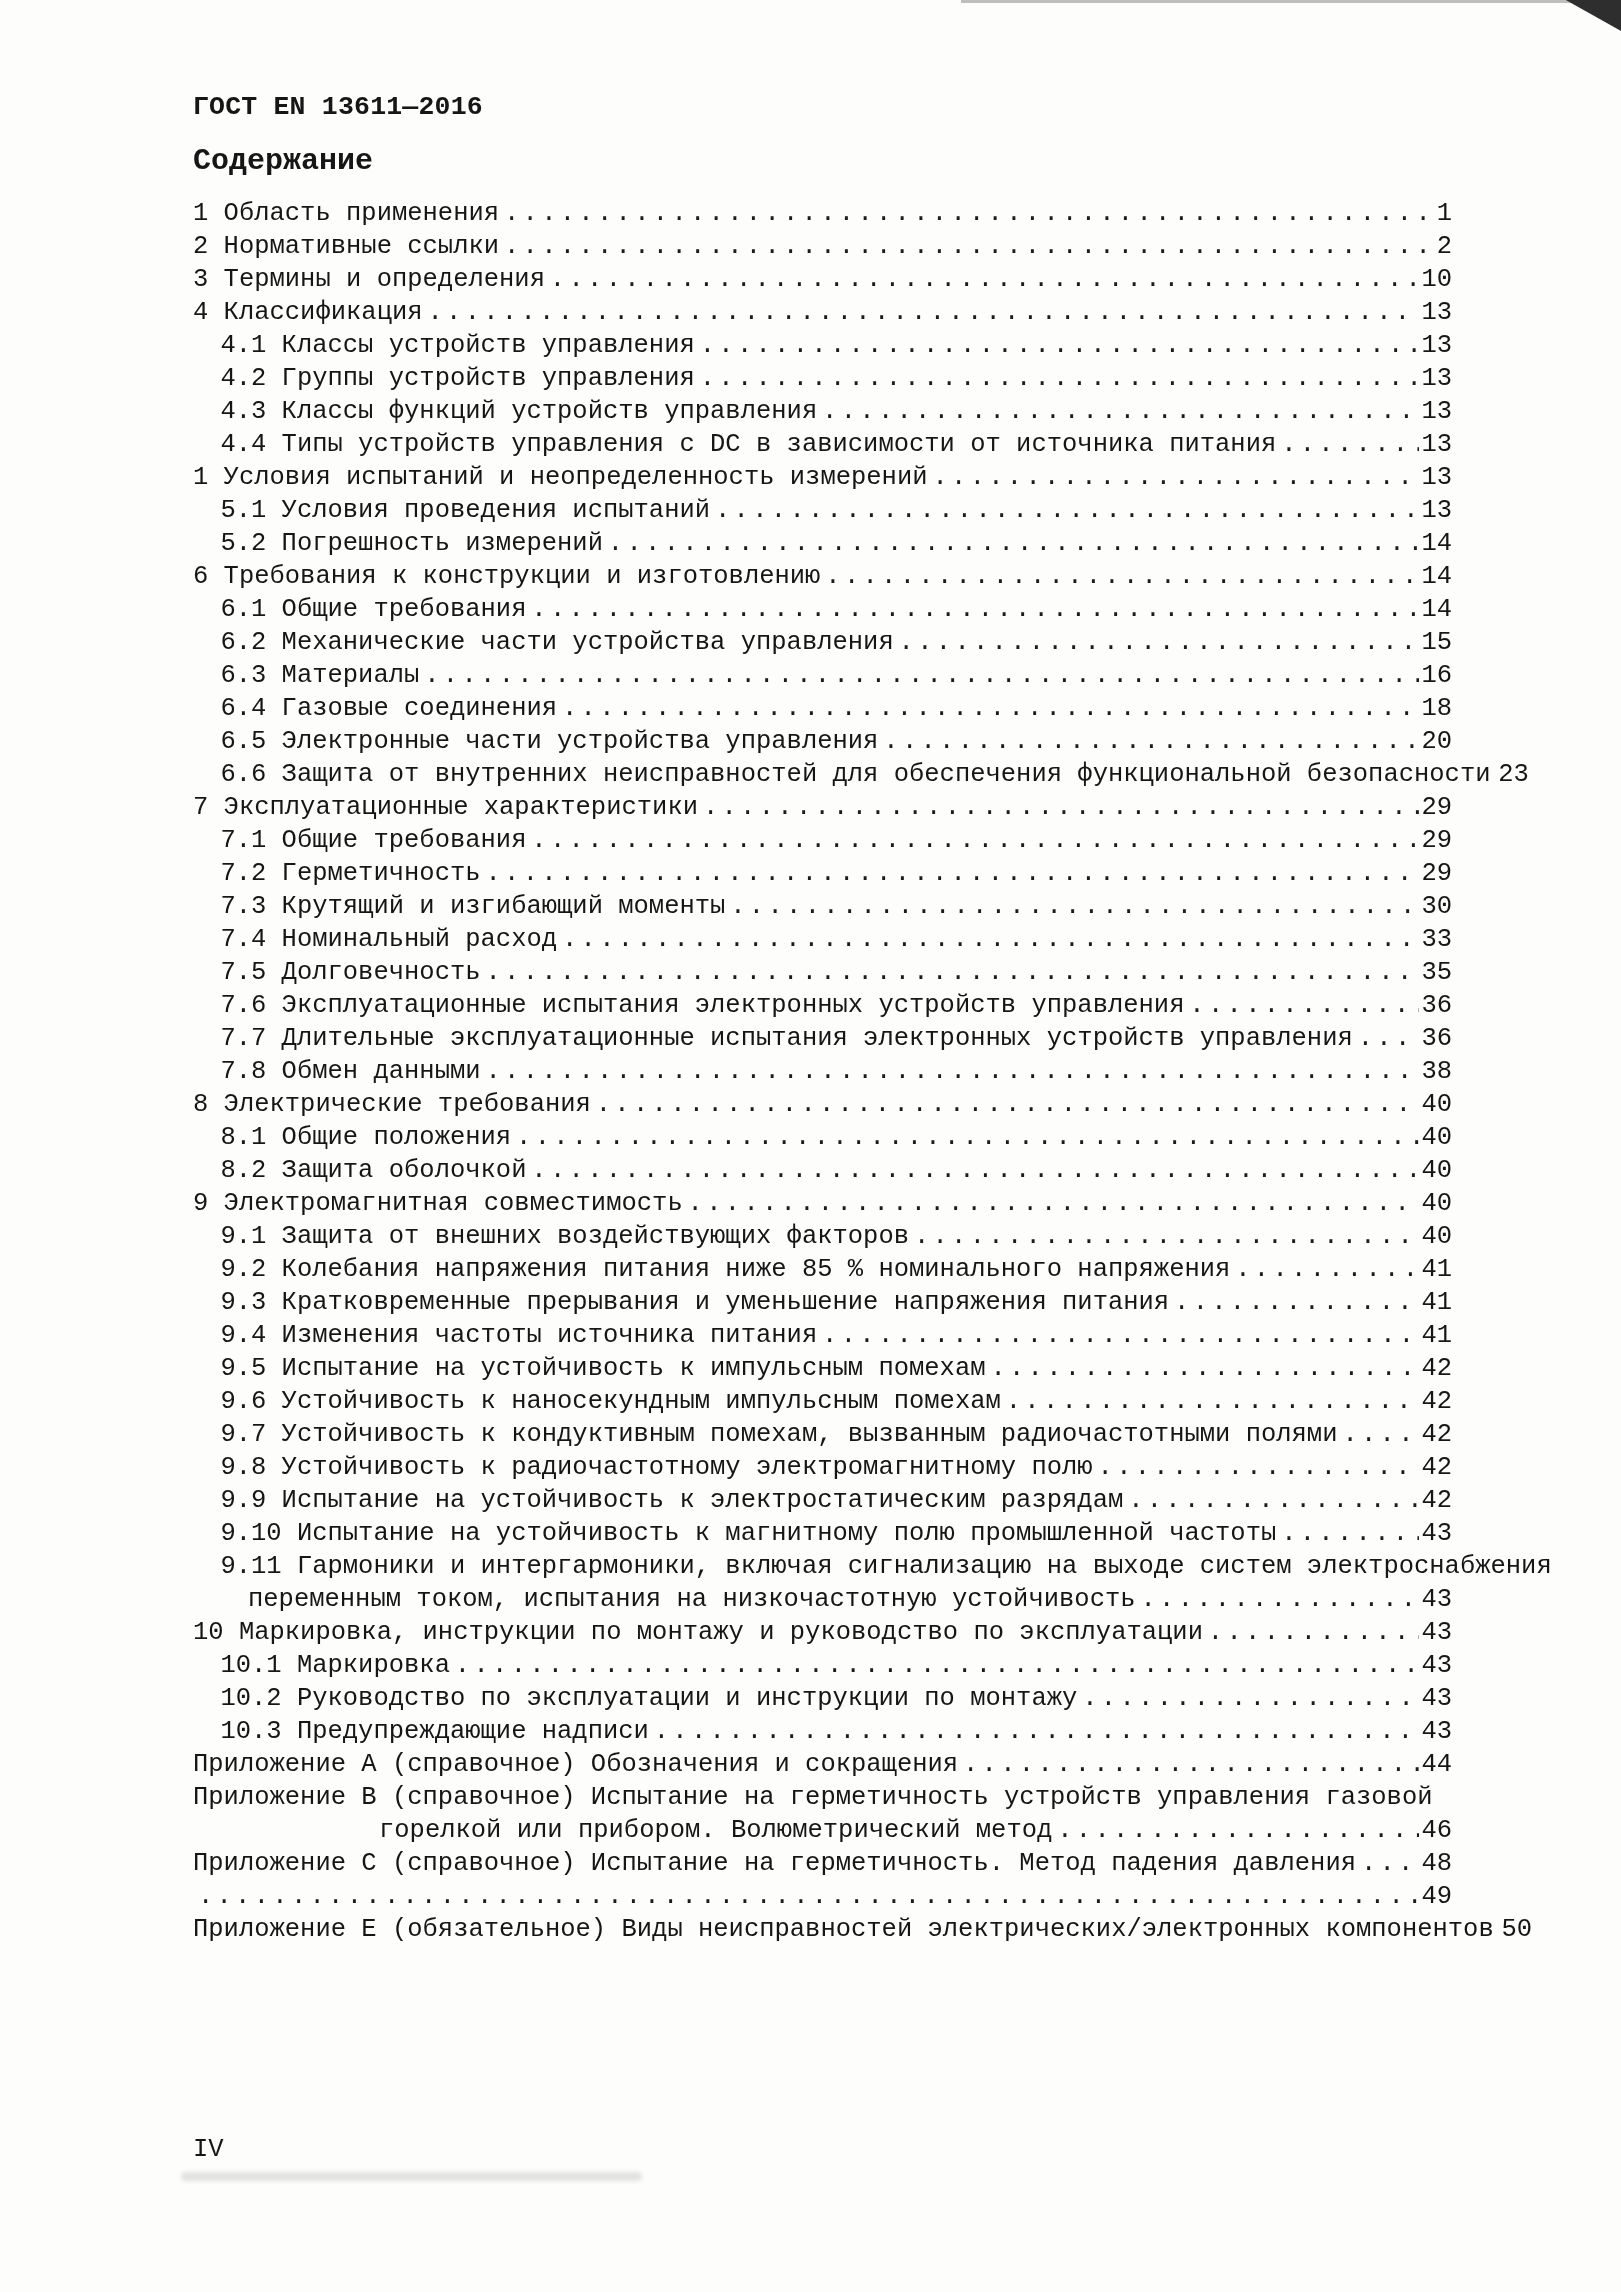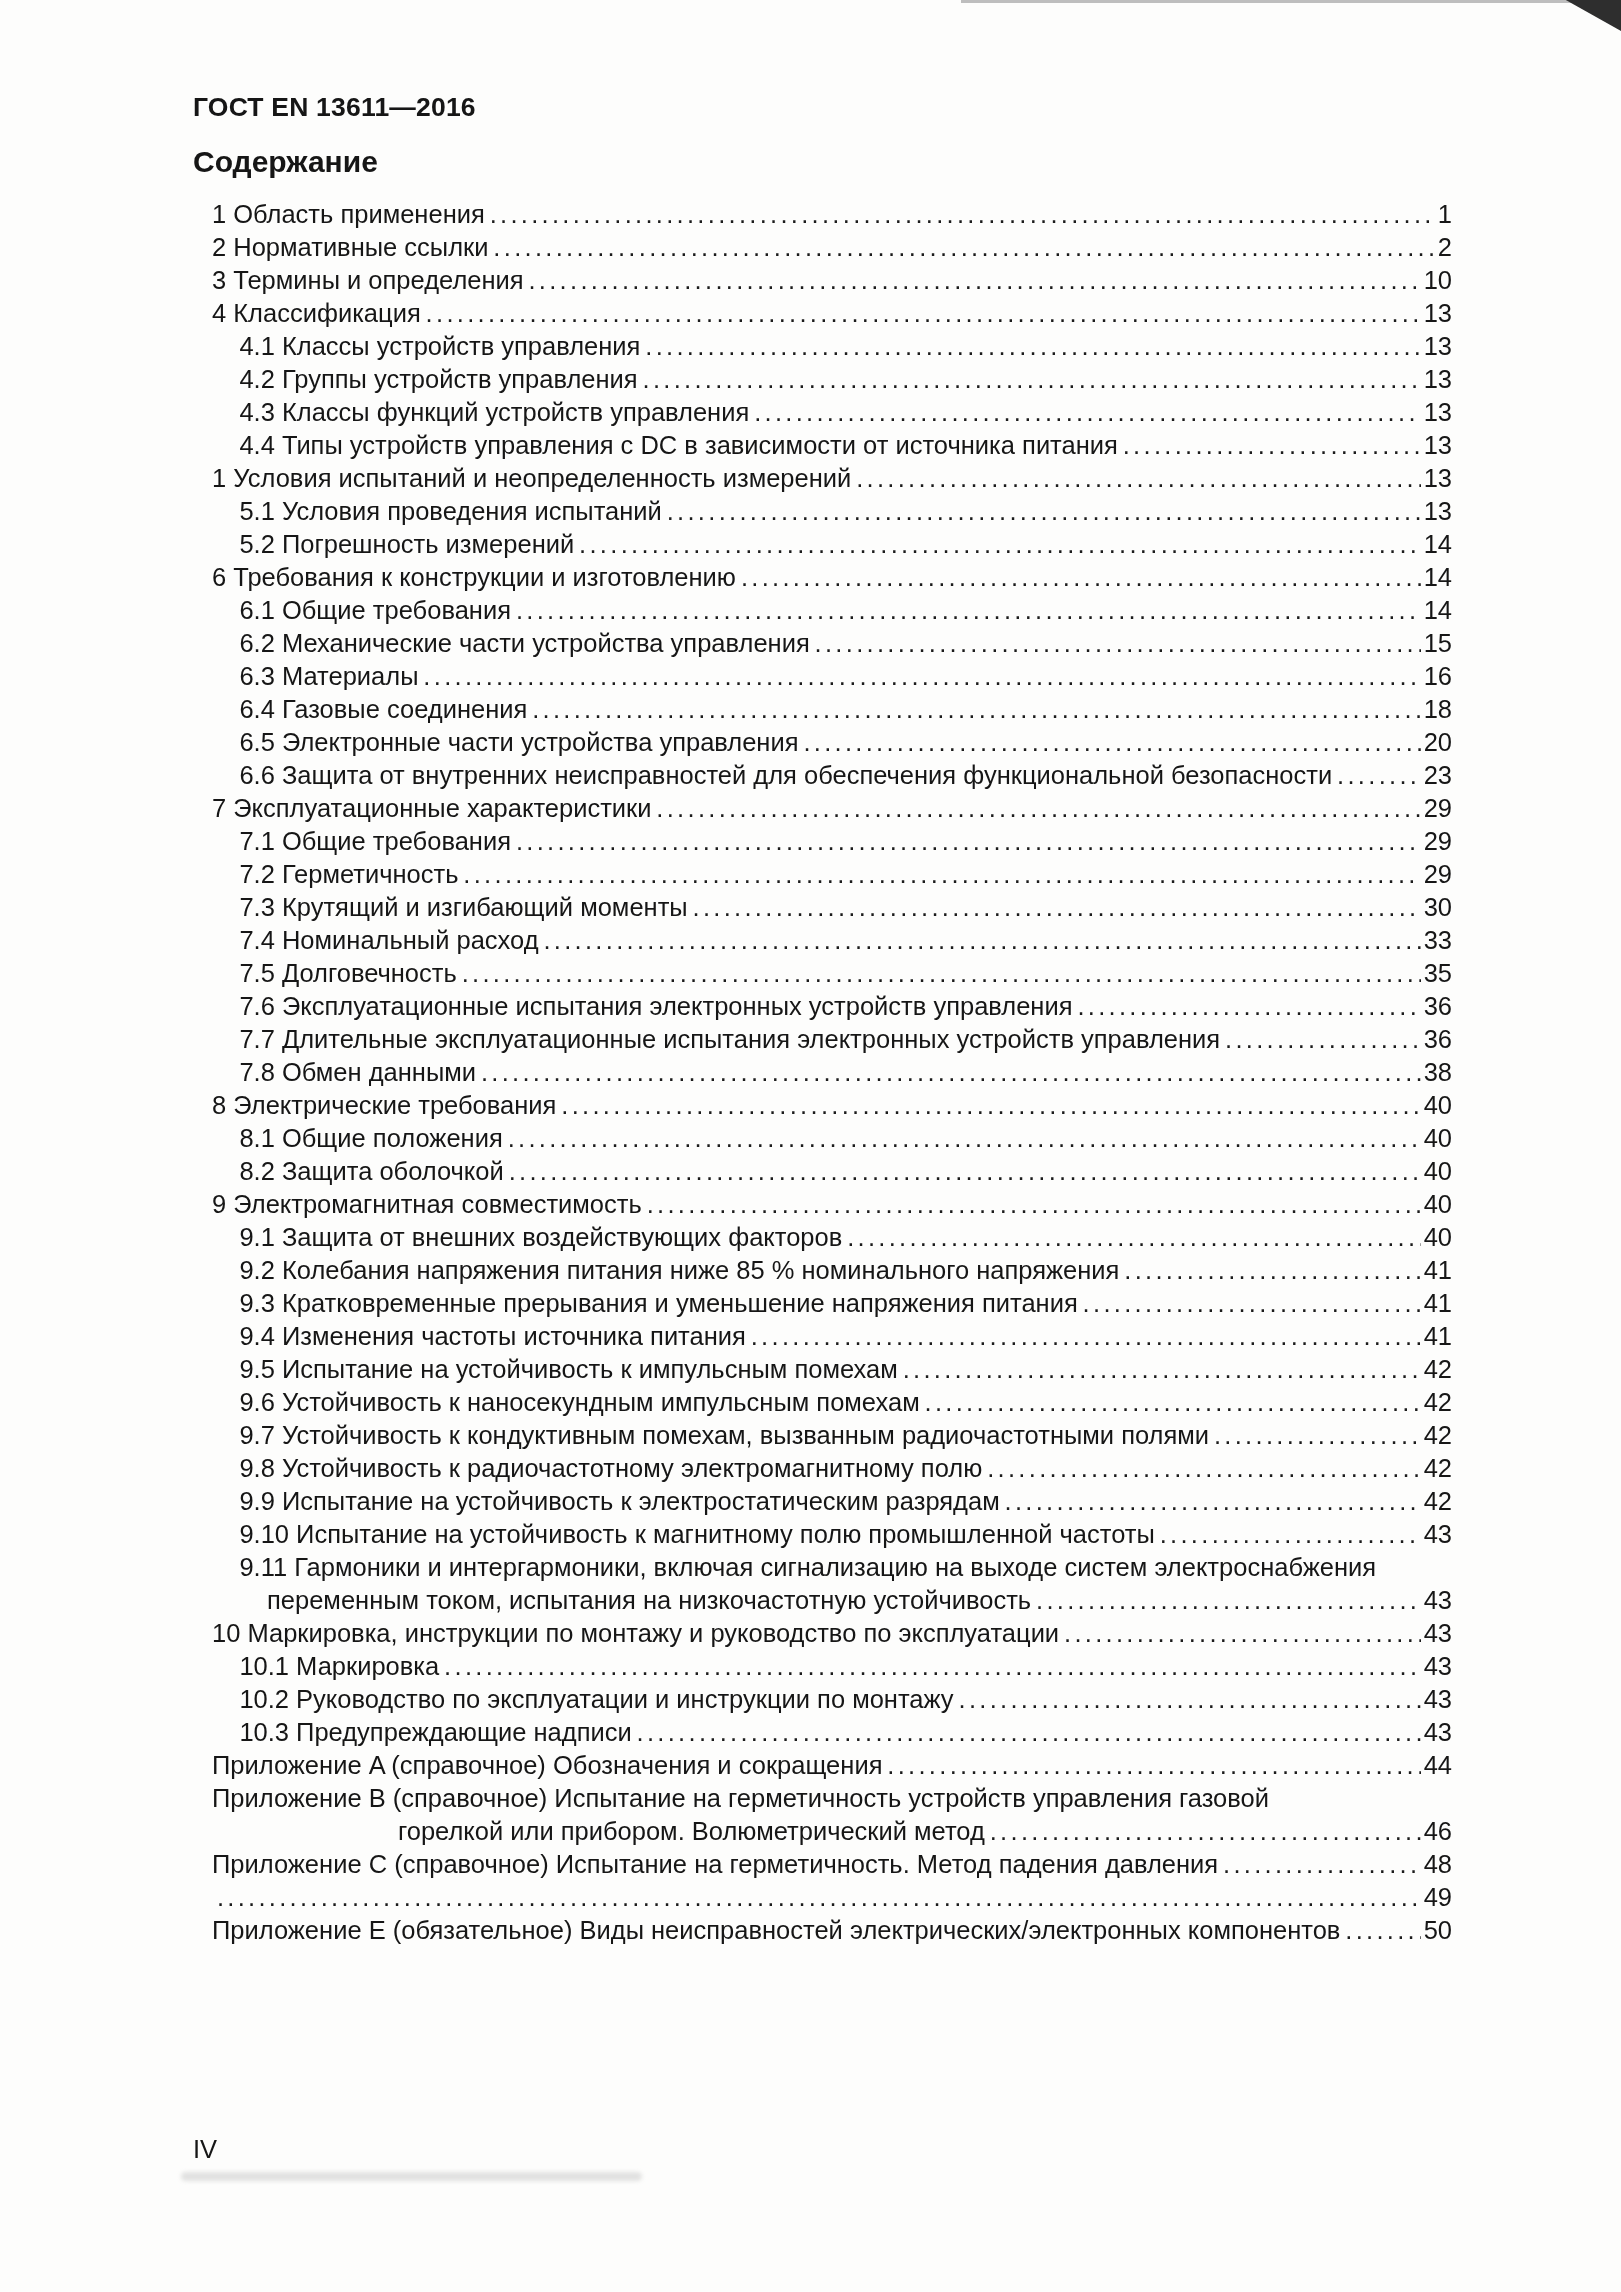--- a/index.html
+++ b/index.html
@@ -2,29 +2,29 @@
 <html><head>
 <meta charset="utf-8">
 <style>
   html, body { margin: 0; padding: 0; background: #d8d8d8; }
   .page {
     position: relative;
     width: 1621px;
     height: 2293px;
     margin: 0 auto;
     background: #fdfdfc;
-    font-family: Liberation Sans, sans-serif;
+    font-family: Liberation Mono, monospace;
     color: #161616;
     overflow: hidden;
   }
   .content { position: absolute; left: 193px; top: 92px; width: 1259px; }
   .doc-header { font-size: 26.5px; font-weight: bold; letter-spacing: 0.2px; }
   .toc-title { font-size: 30px; font-weight: bold; text-align: left; margin-top: 21.6px; }
   .toc { margin-top: 19.6px; }
-  .toc-row { display: flex; align-items: flex-end; font-size: 25.5px; line-height: 33px; margin-left: 19px; }
+  .toc-row { display: flex; align-items: flex-end; font-size: 25.5px; line-height: 33px; }
   .toc-label { white-space: nowrap; flex: 0 0 auto; }
   .toc-dots { flex: 1 1 0; min-width: 0; overflow: hidden; white-space: nowrap; margin-left: 4.9px; margin-right: 2.9px; }
   .toc-dots::after {
     content: "........................................................................................................................................................................................................";
     letter-spacing: 3.3px;
     color: #1b1b1b;
   }
   .toc-page { flex: 0 0 auto; white-space: nowrap; }
   .i1 { padding-left: 27.4px; }
   .i2 { padding-left: 55px; }

